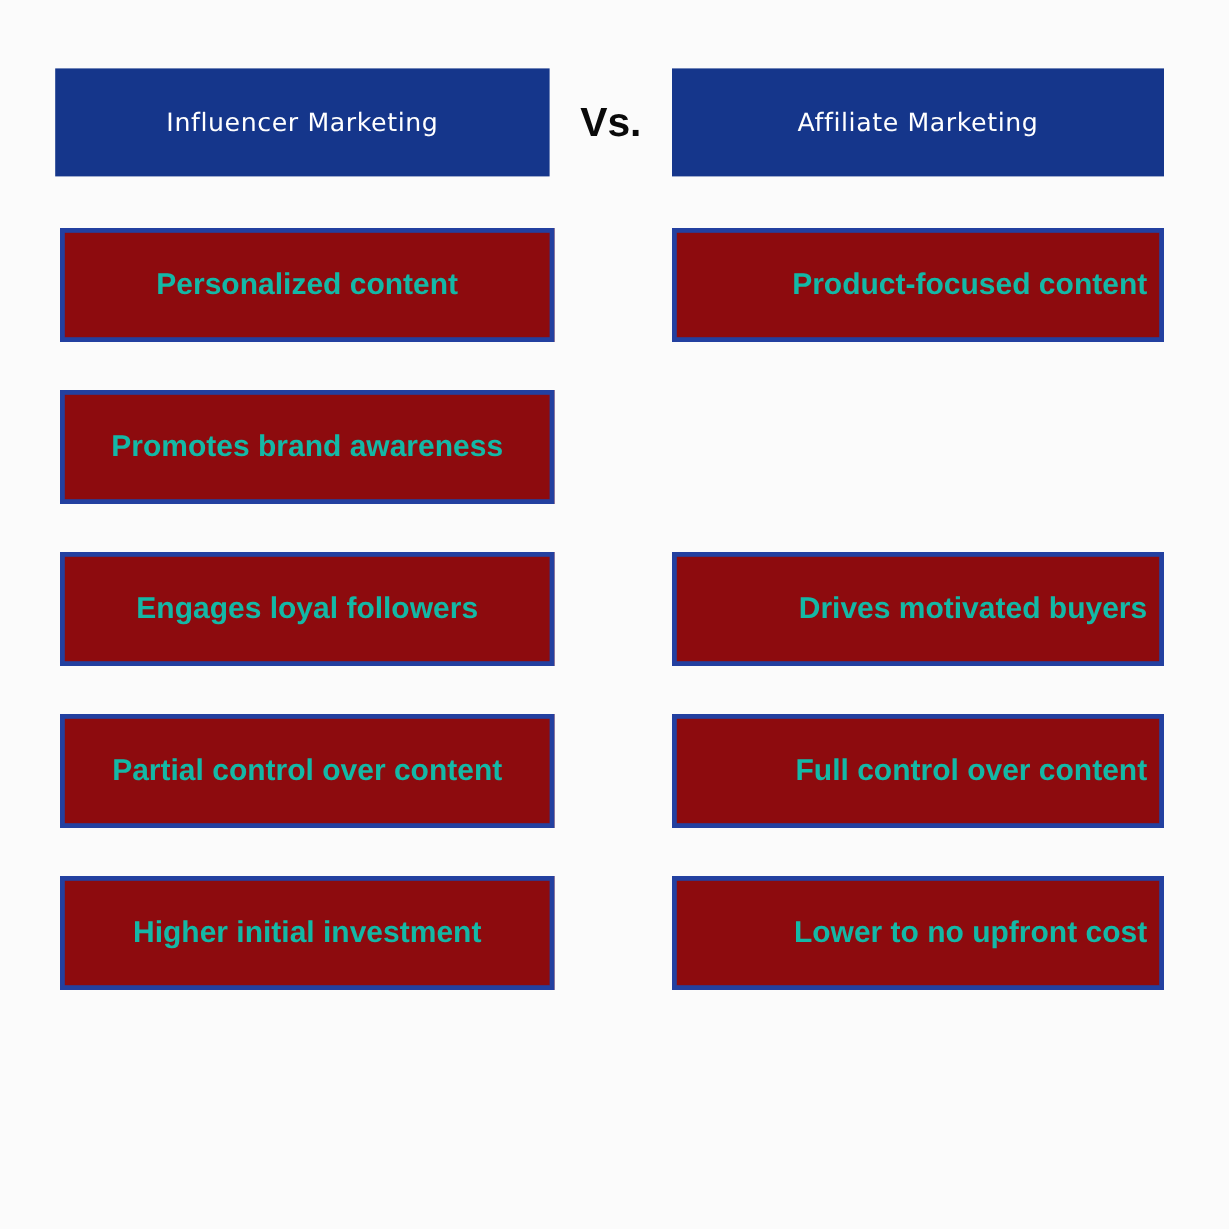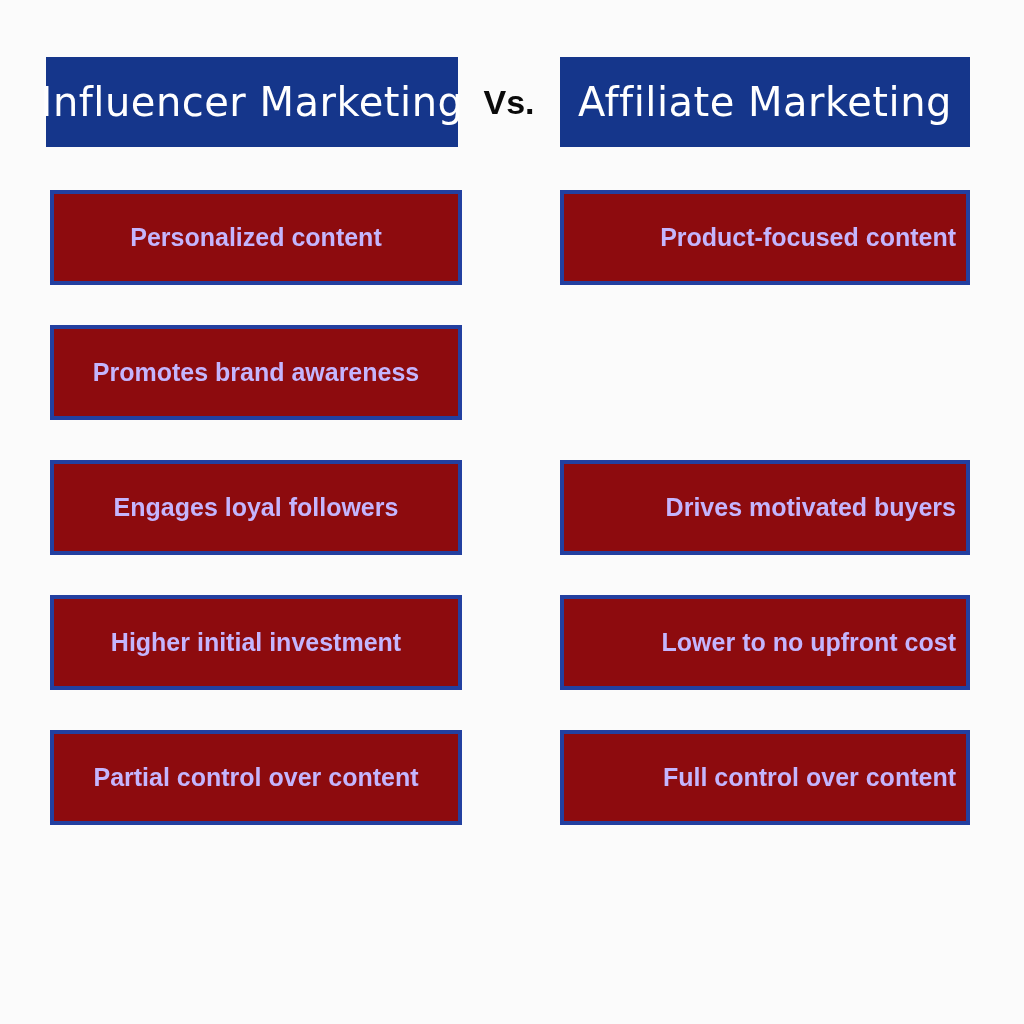--- a/index.html
+++ b/index.html
@@ -38,21 +38,21 @@
     align-items: center;
     justify-content: center;
     box-sizing: border-box;
   }
   .header-box.left  { left: 46px;  width: 412px; }
   .header-box.right { left: 560px; width: 410px; }
 
   .header-label {
     color: #ffffff;
     font-family: "DejaVu Sans", sans-serif;
-    font-size: 40px;
+    font-size: 21px;
     font-weight: 400;
     letter-spacing: 0.5px;
     white-space: nowrap;
     line-height: 1;
   }
 
   .vs-label {
     position: absolute;
     left: 458px;
     top: 0;
@@ -89,21 +89,21 @@
     box-sizing: border-box;
     display: flex;
     align-items: center;
     justify-content: center;
     padding: 0 10px;
   }
   .cell.left  { left: 50px;  width: 412px; }
   .cell.right { left: 560px; width: 410px; justify-content: flex-end; }
 
   .cell-label {
-    color: #c4b5fd;
+    color: #14b8a6;
     font-family: "Liberation Sans", sans-serif;
     font-size: 25px;
     font-weight: bold;
     white-space: nowrap;
     line-height: 1.1;
     text-align: center;
   }
 </style>
 </head>
 <body>
@@ -144,30 +144,30 @@
       <div class="cell left">
         <span class="cell-label">Engages loyal followers</span>
       </div>
       <div class="cell right">
         <span class="cell-label">Drives motivated buyers</span>
       </div>
     </div>
 
     <div class="row">
       <div class="cell left">
+        <span class="cell-label">Partial control over content</span>
+      </div>
+      <div class="cell right">
+        <span class="cell-label">Full control over content</span>
+      </div>
+    </div>
+
+    <div class="row">
+      <div class="cell left">
         <span class="cell-label">Higher initial investment</span>
       </div>
       <div class="cell right">
         <span class="cell-label">Lower to no upfront cost</span>
       </div>
     </div>
 
-    <div class="row">
-      <div class="cell left">
-        <span class="cell-label">Partial control over content</span>
-      </div>
-      <div class="cell right">
-        <span class="cell-label">Full control over content</span>
-      </div>
-    </div>
-
   </div>
 </div>
 
 </body></html>

